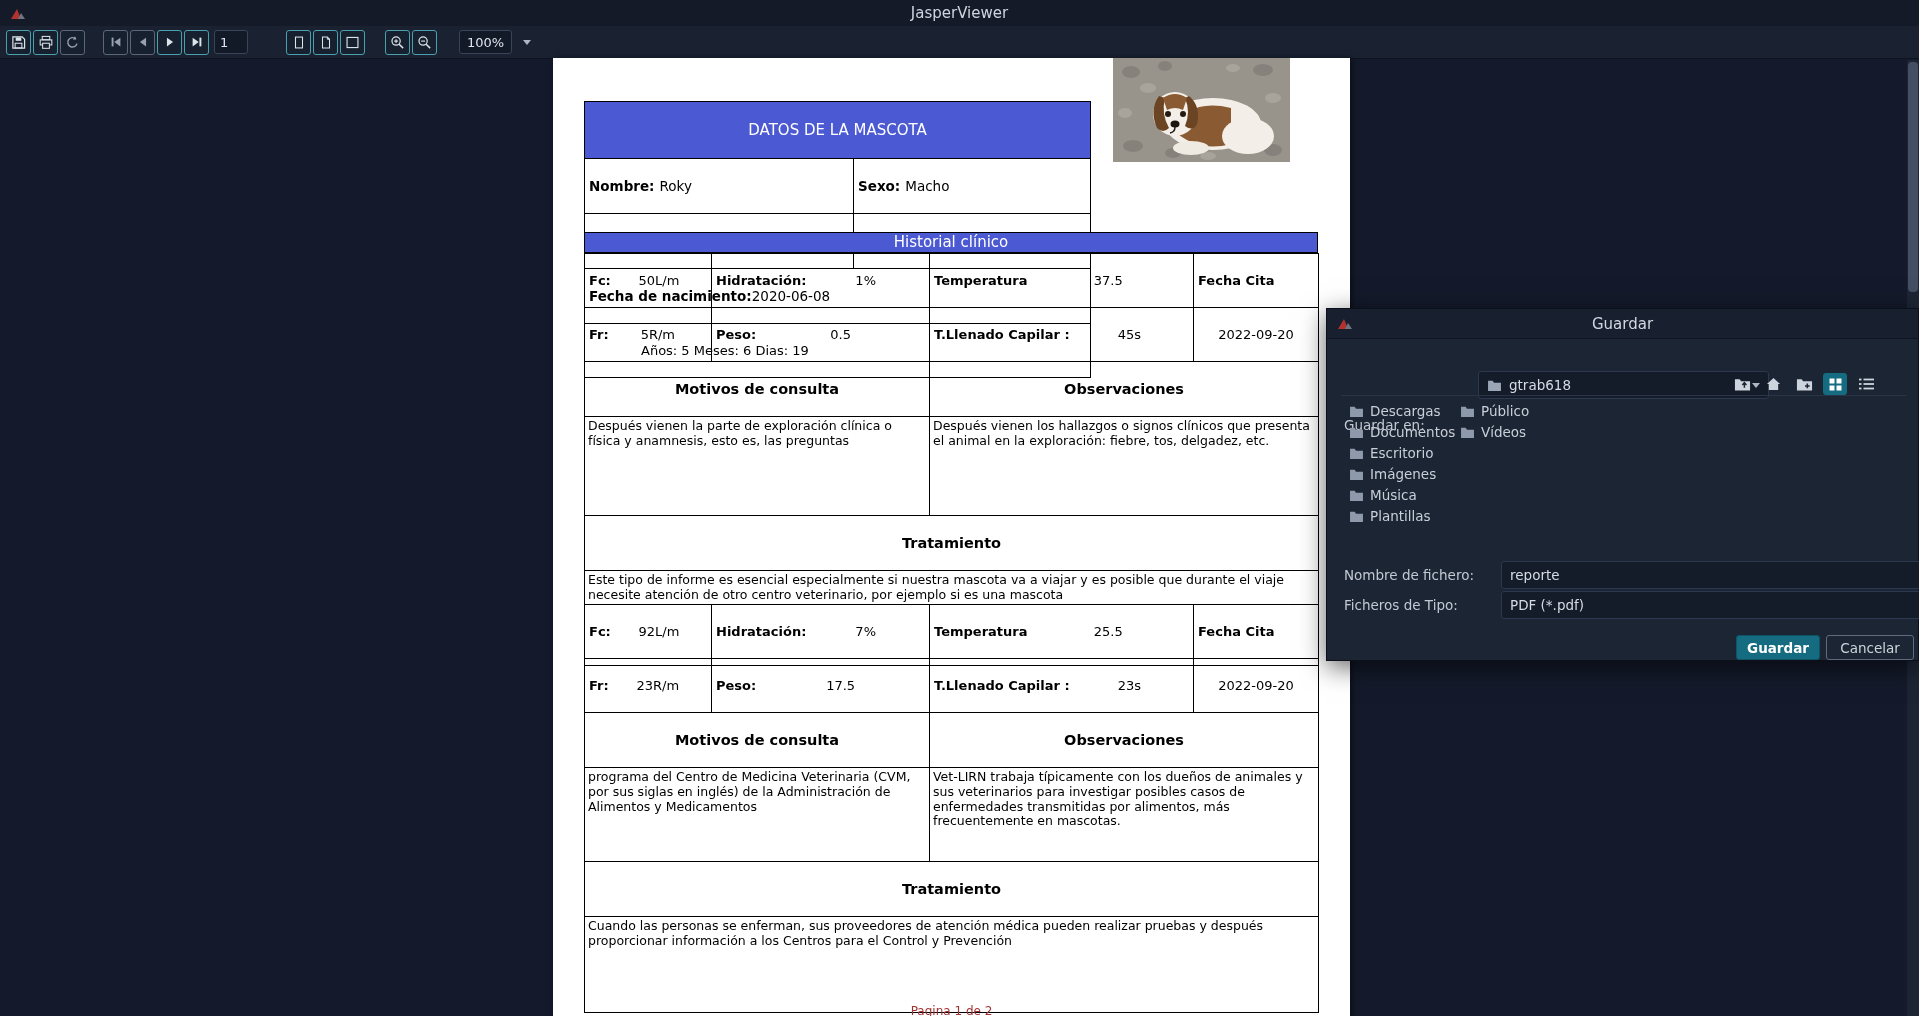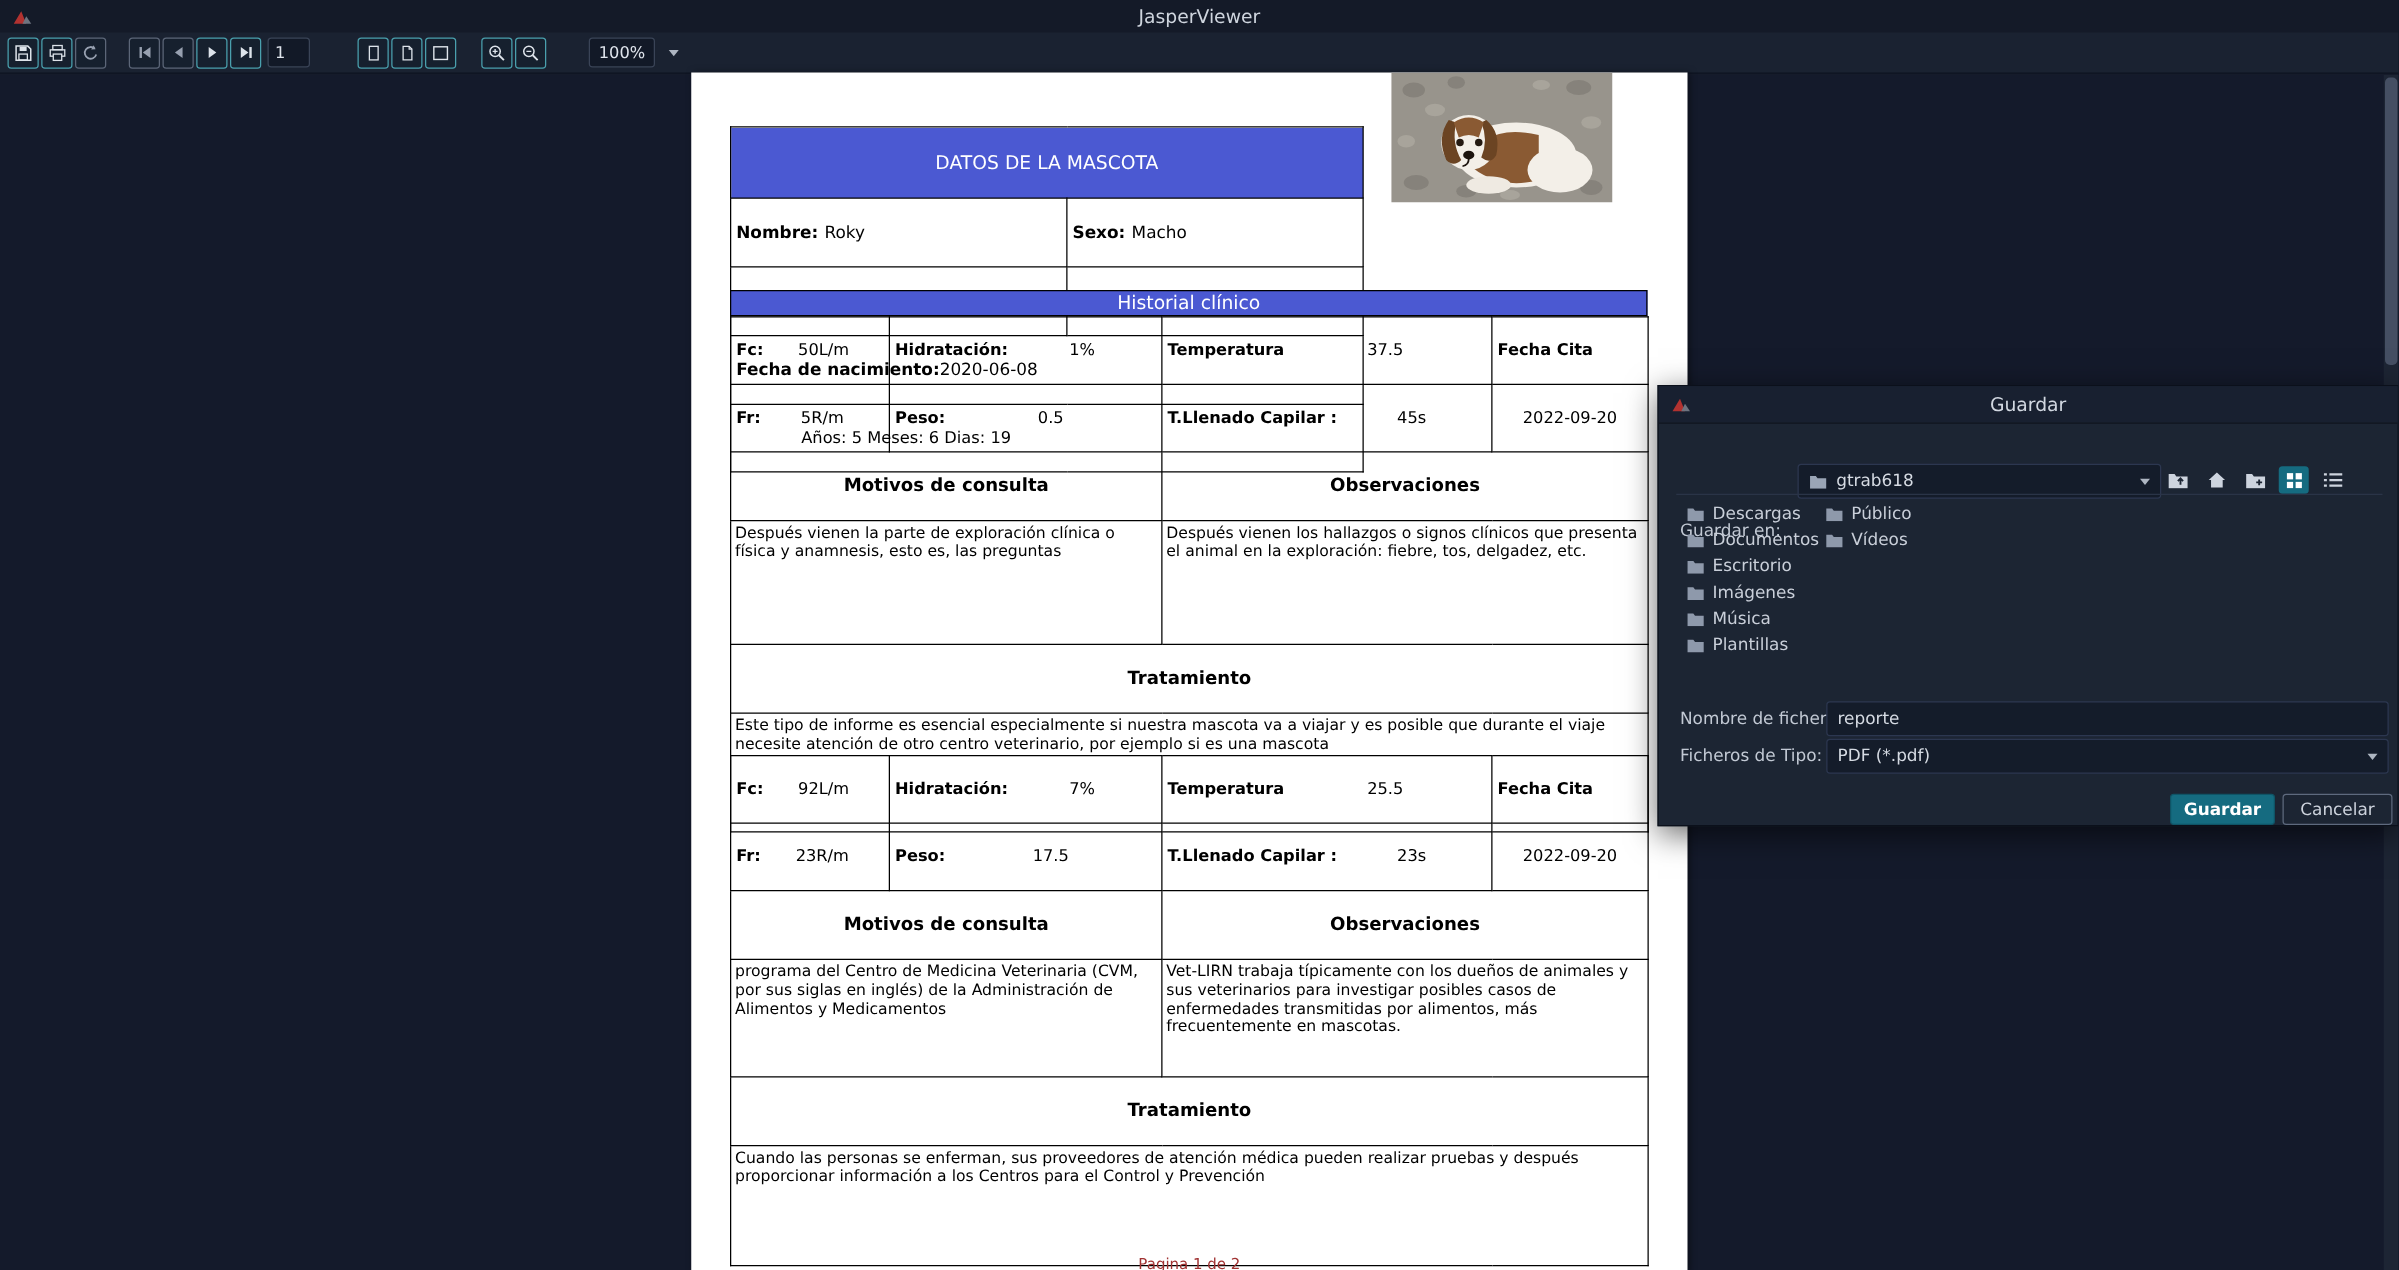--- a/index.html
+++ b/index.html
@@ -64,21 +64,21 @@
   
   #dialog { position:absolute; left:1326px; top:308px; width:593px; height:353px;
     background:#1c2533; border:1px solid #0b101b; box-shadow:0 6px 24px rgba(0,0,0,.6); }
   #dlg-titlebar { position:absolute; left:0; top:0; width:100%; height:30px;
     background:#182030; border-bottom:1px solid #10161f; display:flex; align-items:center; }
   #dlg-titlebar .title { position:absolute; left:0; right:0; text-align:center;
     font-size:15px; color:#d2d8e1; }
   .dlg-label { color:#c2c9d4; font-size:13.5px; }
   .field { background:#141c2a; border:1px solid #2c3750; border-radius:3px;
     height:26px; color:#d6dbe3; font-size:13.5px; display:flex; align-items:center;
-    padding:13px 8px; }
+    padding:13px 8px;margin-left:40px; }
   input.field { font-family:"DejaVu Sans", sans-serif; }
   .dlg-iconbtn { width:24px; height:22px; display:flex; align-items:center;
     justify-content:center; color:#cdd4de; border-radius:3px; }
   .dlg-iconbtn.active { background:#156b80; }
   .folder-item { position:absolute; display:flex; align-items:center; gap:6px;
     color:#c9cfd9; font-size:13.5px; cursor:default; }
   #btn-save { position:absolute; left:409px; top:326px; width:84px; height:25px;
     background:#156b80; border:1px solid #0f5466; border-radius:3px; color:#fff;
     font-weight:bold; font-size:13.5px; display:flex; align-items:center;
     justify-content:center; }
@@ -172,21 +172,21 @@
       </svg>
     </div>
     <div class="tbtn">
       <svg width="15" height="15" viewBox="0 0 16 16">
         <circle cx="6.5" cy="6.5" r="4.4" fill="none" stroke="currentColor" stroke-width="1.3"></circle>
         <line x1="9.8" y1="9.8" x2="14" y2="14" stroke="currentColor" stroke-width="1.6"></line>
         <line x1="4.4" y1="6.5" x2="8.6" y2="6.5" stroke="currentColor" stroke-width="1.2"></line>
       </svg>
     </div>
 
-    <div class="tb-combo" style="margin-left:34px">
+    <div class="tb-combo" style="margin-left:22px">
       <span>100%</span>
     </div>
     <div class="caret-box">
       <div class="caret"></div>
     </div>
   </div>
 
   <div id="viewer">
 
     <div id="page">

